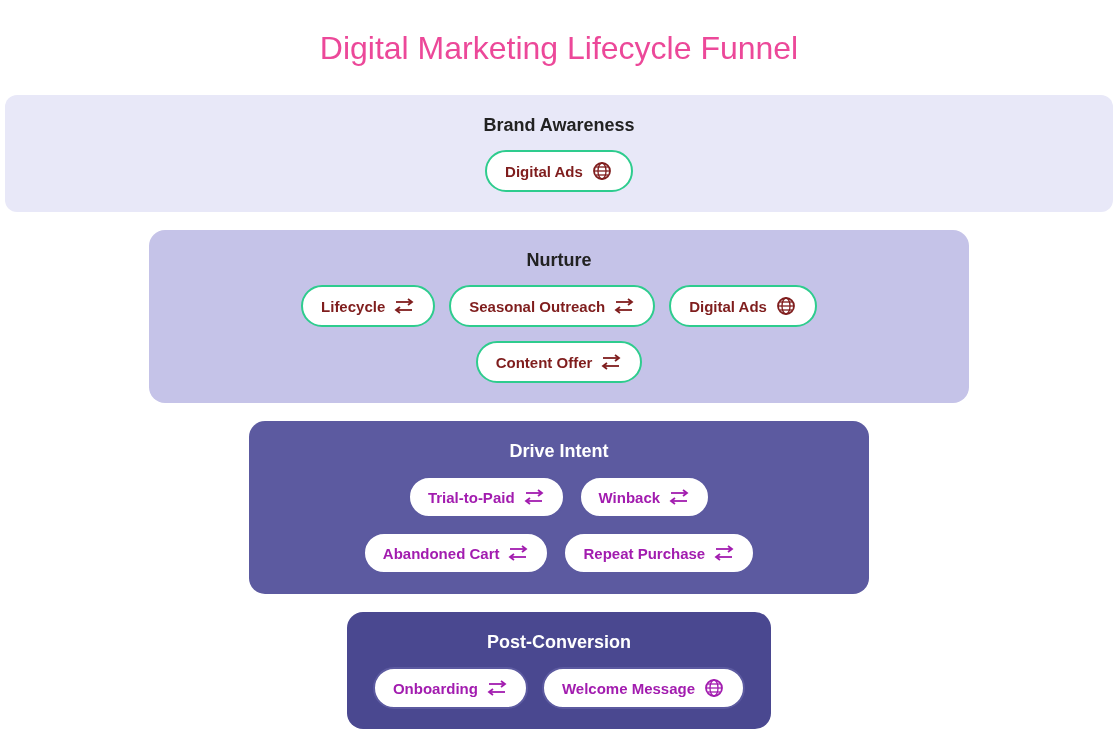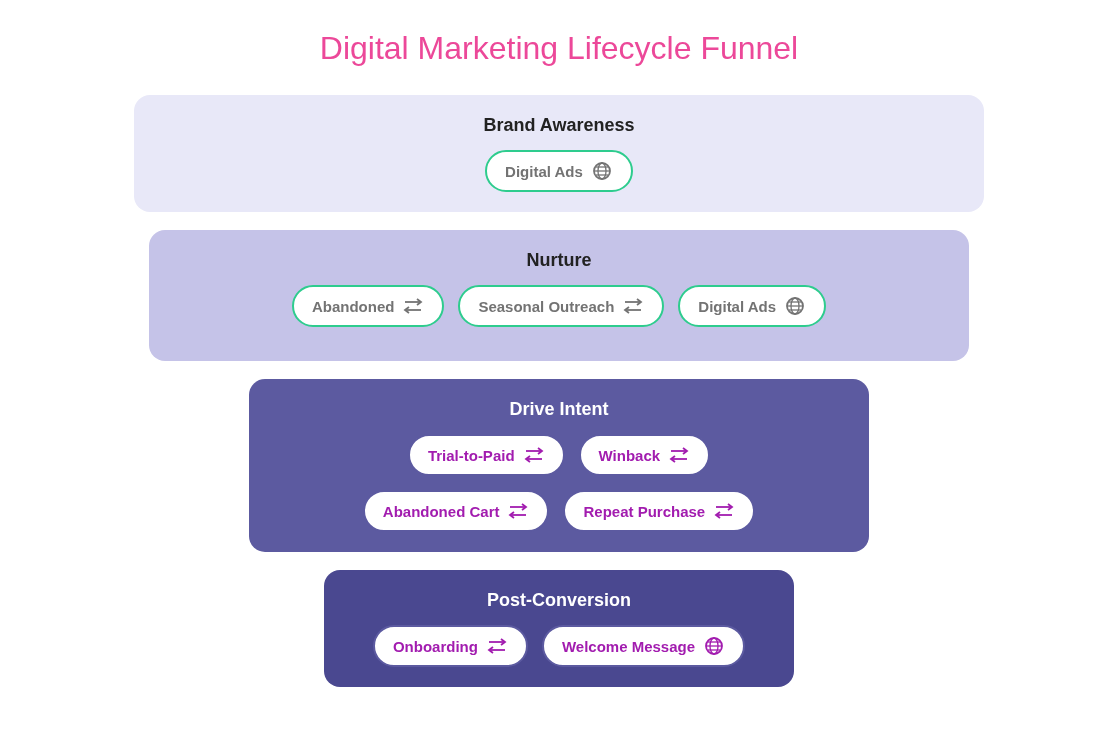--- a/index.html
+++ b/index.html
@@ -66,21 +66,21 @@
       font-size: 15px;
       font-weight: 700;
       cursor: pointer;
       border: 2px solid;
       background: #ffffff;
     }
 
     
     .pill-green {
       border-color: #2ecc8e;
-      color: #737373;
+      color: #7f1d1d;
     }
 
     
     .pill-purple {
       border-color: #5c5aa0;
       color: #a21caf;
     }
 
     
     .btn-icon {
@@ -98,42 +98,42 @@
       align-items: center;
       font-size: 14px;
     }
   </style>
 </head>
 <body>
 
 <h1 class="page-title">Digital Marketing Lifecycle Funnel</h1>
 
 <div class="funnel-container" id="funnel">
-    <div class="tier" style="background: rgb(232, 232, 248); width: 850px;">
+    <div class="tier" style="background: rgb(232, 232, 248); width: 1108px; border-radius: 12px;">
       <div class="tier-title" style="color: rgb(34, 34, 34);">Brand Awareness</div>
       <div class="button-row">
         <button class="pill-btn pill-green">
           <span>Digital Ads</span>
           <span class="btn-icon">
             <svg width="20" height="20" viewBox="0 0 20 20" fill="none" xmlns="http://www.w3.org/2000/svg">
           <circle cx="10" cy="10" r="8" stroke="currentColor" stroke-width="1.8"></circle>
           <ellipse cx="10" cy="10" rx="4" ry="8" stroke="currentColor" stroke-width="1.3"></ellipse>
           <line x1="2" y1="10" x2="18" y2="10" stroke="currentColor" stroke-width="1.3"></line>
           <line x1="4" y1="6" x2="16" y2="6" stroke="currentColor" stroke-width="1.3"></line>
           <line x1="4" y1="14" x2="16" y2="14" stroke="currentColor" stroke-width="1.3"></line>
         </svg>
           </span>
         </button>
       </div>
     </div>
     <div class="tier" style="background: rgb(197, 195, 232); width: 820px;">
       <div class="tier-title" style="color: rgb(34, 34, 34);">Nurture</div>
       <div class="button-row">
         <button class="pill-btn pill-green">
-          <span>Abandoned</span>
+          <span>Lifecycle</span>
           <span class="btn-icon arrow-icon">
             <svg width="20" height="20" viewBox="0 0 20 20" fill="none" xmlns="http://www.w3.org/2000/svg">
           <polyline points="2,6 18,6" stroke="currentColor" stroke-width="1.8"></polyline>
           <polyline points="14,3 18,6 14,9" stroke="currentColor" stroke-width="1.8" fill="none"></polyline>
           <polyline points="2,14 18,14" stroke="currentColor" stroke-width="1.8"></polyline>
           <polyline points="6,11 2,14 6,17" stroke="currentColor" stroke-width="1.8" fill="none"></polyline>
         </svg>
           </span>
         </button>
         <button class="pill-btn pill-green">
@@ -154,20 +154,31 @@
           <circle cx="10" cy="10" r="8" stroke="currentColor" stroke-width="1.8"></circle>
           <ellipse cx="10" cy="10" rx="4" ry="8" stroke="currentColor" stroke-width="1.3"></ellipse>
           <line x1="2" y1="10" x2="18" y2="10" stroke="currentColor" stroke-width="1.3"></line>
           <line x1="4" y1="6" x2="16" y2="6" stroke="currentColor" stroke-width="1.3"></line>
           <line x1="4" y1="14" x2="16" y2="14" stroke="currentColor" stroke-width="1.3"></line>
         </svg>
           </span>
         </button>
       </div>
       <div class="button-row">
+        <button class="pill-btn pill-green">
+          <span>Content Offer</span>
+          <span class="btn-icon arrow-icon">
+            <svg width="20" height="20" viewBox="0 0 20 20" fill="none" xmlns="http://www.w3.org/2000/svg">
+          <polyline points="2,6 18,6" stroke="currentColor" stroke-width="1.8"></polyline>
+          <polyline points="14,3 18,6 14,9" stroke="currentColor" stroke-width="1.8" fill="none"></polyline>
+          <polyline points="2,14 18,14" stroke="currentColor" stroke-width="1.8"></polyline>
+          <polyline points="6,11 2,14 6,17" stroke="currentColor" stroke-width="1.8" fill="none"></polyline>
+        </svg>
+          </span>
+        </button>
       </div>
     </div>
     <div class="tier" style="background: rgb(92, 90, 160); width: 620px;">
       <div class="tier-title" style="color: rgb(255, 255, 255);">Drive Intent</div>
       <div class="button-row">
         <button class="pill-btn pill-purple">
           <span>Trial-to-Paid</span>
           <span class="btn-icon arrow-icon">
             <svg width="20" height="20" viewBox="0 0 20 20" fill="none" xmlns="http://www.w3.org/2000/svg">
           <polyline points="2,6 18,6" stroke="currentColor" stroke-width="1.8"></polyline>
@@ -207,21 +218,21 @@
             <svg width="20" height="20" viewBox="0 0 20 20" fill="none" xmlns="http://www.w3.org/2000/svg">
           <polyline points="2,6 18,6" stroke="currentColor" stroke-width="1.8"></polyline>
           <polyline points="14,3 18,6 14,9" stroke="currentColor" stroke-width="1.8" fill="none"></polyline>
           <polyline points="2,14 18,14" stroke="currentColor" stroke-width="1.8"></polyline>
           <polyline points="6,11 2,14 6,17" stroke="currentColor" stroke-width="1.8" fill="none"></polyline>
         </svg>
           </span>
         </button>
       </div>
     </div>
-    <div class="tier" style="background: rgb(74, 72, 144); width: 470px;">
+    <div class="tier" style="background: rgb(74, 72, 144); width: 424px;">
       <div class="tier-title" style="color: rgb(255, 255, 255);">Post-Conversion</div>
       <div class="button-row">
         <button class="pill-btn pill-purple">
           <span>Onboarding</span>
           <span class="btn-icon arrow-icon">
             <svg width="20" height="20" viewBox="0 0 20 20" fill="none" xmlns="http://www.w3.org/2000/svg">
           <polyline points="2,6 18,6" stroke="currentColor" stroke-width="1.8"></polyline>
           <polyline points="14,3 18,6 14,9" stroke="currentColor" stroke-width="1.8" fill="none"></polyline>
           <polyline points="2,14 18,14" stroke="currentColor" stroke-width="1.8"></polyline>
           <polyline points="6,11 2,14 6,17" stroke="currentColor" stroke-width="1.8" fill="none"></polyline>

